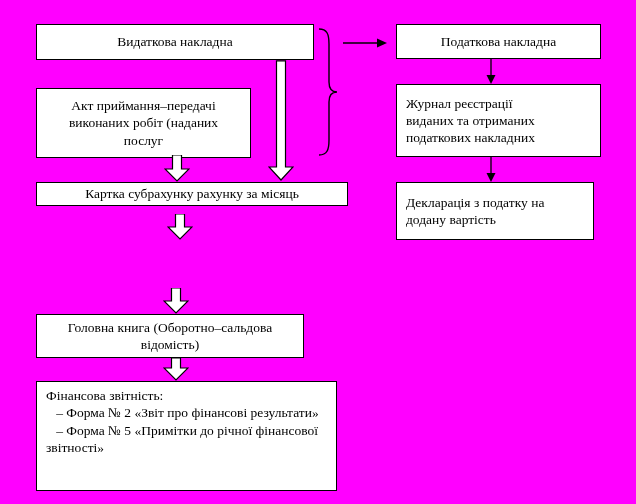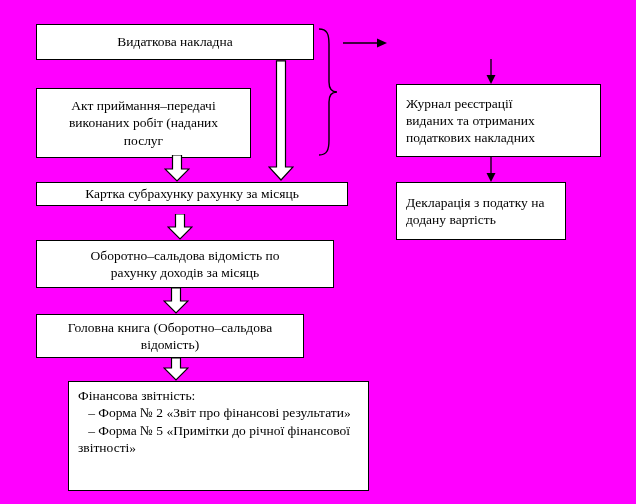--- a/index.html
+++ b/index.html
@@ -30,55 +30,53 @@
     white-space: pre-line;
   }
   .box.left-align {
     justify-content: flex-start;
     text-align: left;
     padding-left: 9px;
   }
   .box.top-align {
     align-items: flex-start;
     padding-top: 5px;
-    margin-left: 32px;
   }
   .arrow {
     position: absolute;
   }
 </style>
 </head>
 <body>
 
 <div class="canvas">
 
   <div class="box" style="left:36px; top:24px; width:278px; height:36px;">Видаткова накладна</div>
 
   <div class="box" style="left:36px; top:88px; width:215px; height:70px;">Акт приймання–передачі
 виконаних робіт (наданих
 послуг</div>
 
   <div class="box" style="left:36px; top:182px; width:312px; height:24px;">Картка субрахунку рахунку за місяць</div>
 
-  <div class="box" style="left:36px; top:240px; width:298px; height:48px;">Оборотно–сальдова відомість по
-рахунку доходів за місяць</div>
 
   <div class="box" style="left:36px; top:314px; width:268px; height:44px;">Головна книга (Оборотно–сальдова
 відомість)</div>
 
   <div class="box left-align top-align" style="left:36px; top:381px; width:301px; height:110px; justify-content:flex-start; text-align:left;">Фінансова звітність:
 &nbsp;&nbsp; – Форма № 2 «Звіт про фінансові результати»
 &nbsp;&nbsp; – Форма № 5 «Примітки до річної фінансової звітності»</div>
 
+  <div class="box" style="left:396px; top:24px; width:205px; height:35px;">Податкова накладна</div>
 
   <div class="box left-align" style="left:396px; top:84px; width:205px; height:73px;font-family:Liberation Serif, serif;">Журнал реєстрації
 виданих та отриманих
 податкових накладних</div>
 
-  <div class="box left-align" style="left:396px; top:182px; width:170px; height:58px;">Декларація з податку на
+  <div class="box left-align" style="left:396px; top:182px; width:198px; height:58px;">Декларація з податку на
 додану вартість</div>
 
   <svg class="arrow" style="left:268px; top:60px;" width="26" height="121" viewBox="0 0 26 121">
     <polygon points="8.5,0.8 17.5,0.8 17.5,107 25,107 13,120 1,107 8.5,107" fill="#FFFFFF" stroke="#000000" stroke-width="1.2"></polygon>
   </svg>
 
   <svg class="arrow" style="left:164px; top:155px;" width="26" height="27" viewBox="0 0 26 27">
     <polygon points="8.5,0 17.5,0 17.5,14 25,14 13,26 1,14 8.5,14" fill="#FFFFFF" stroke="#000000" stroke-width="1.2"></polygon>
   </svg>
 

